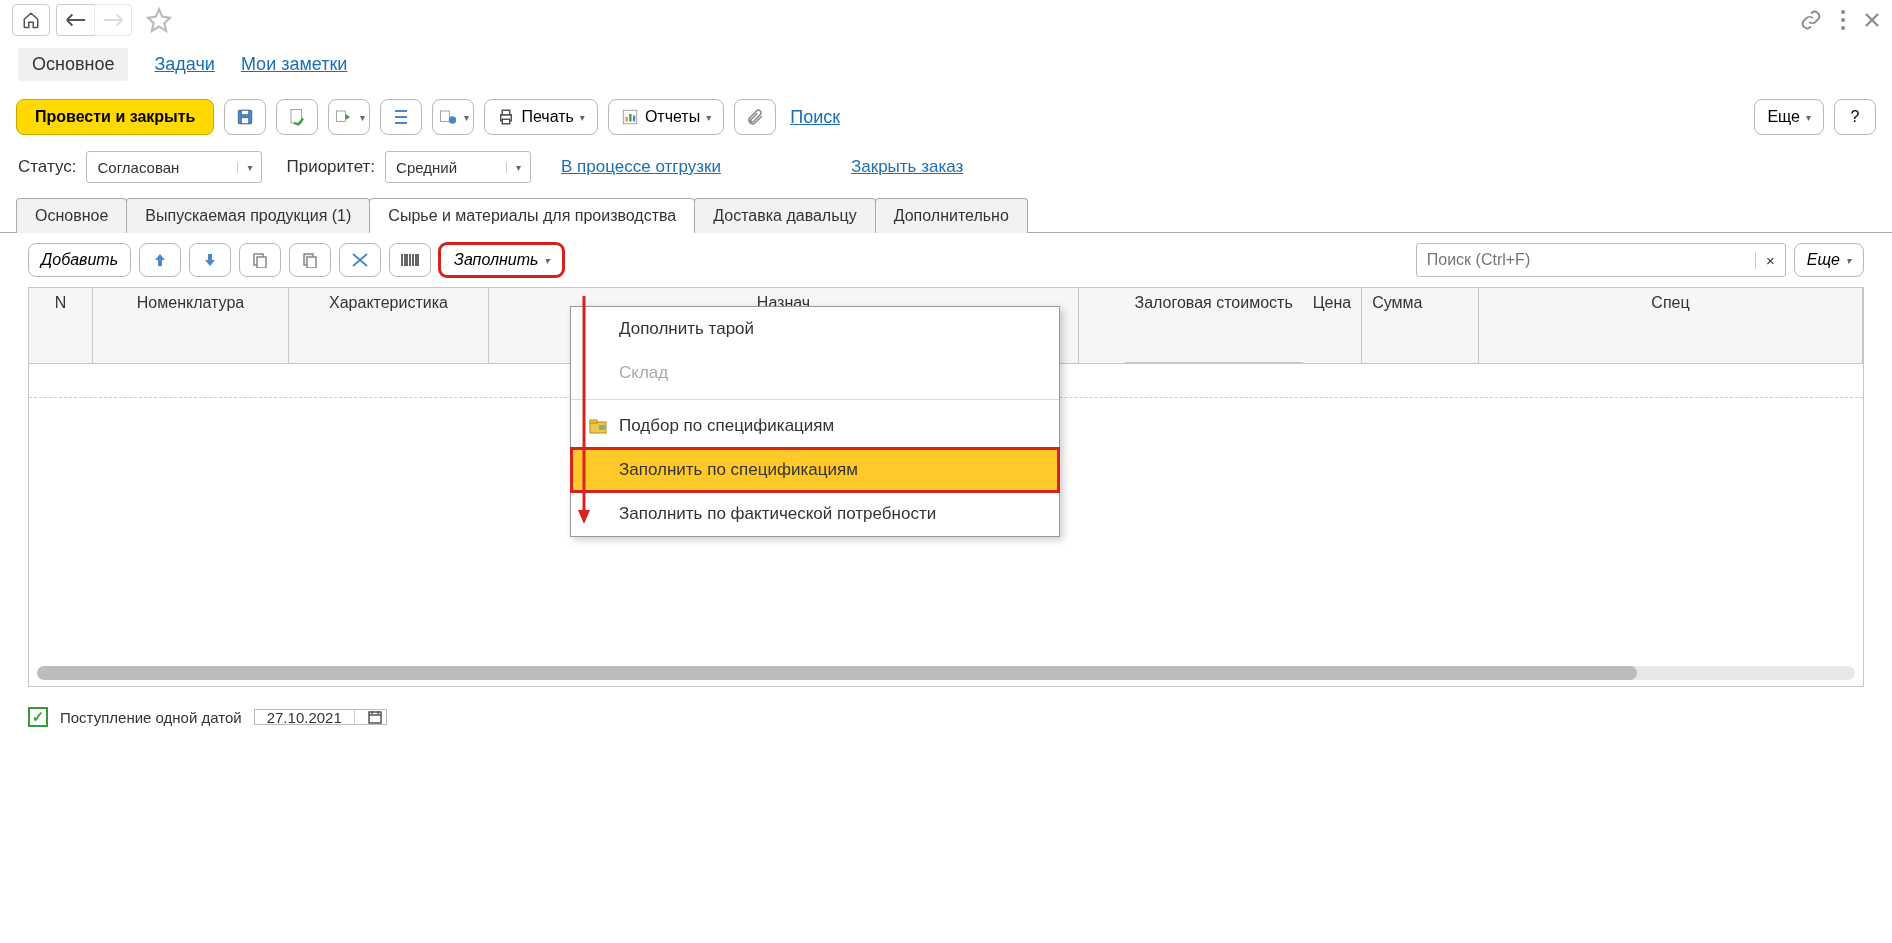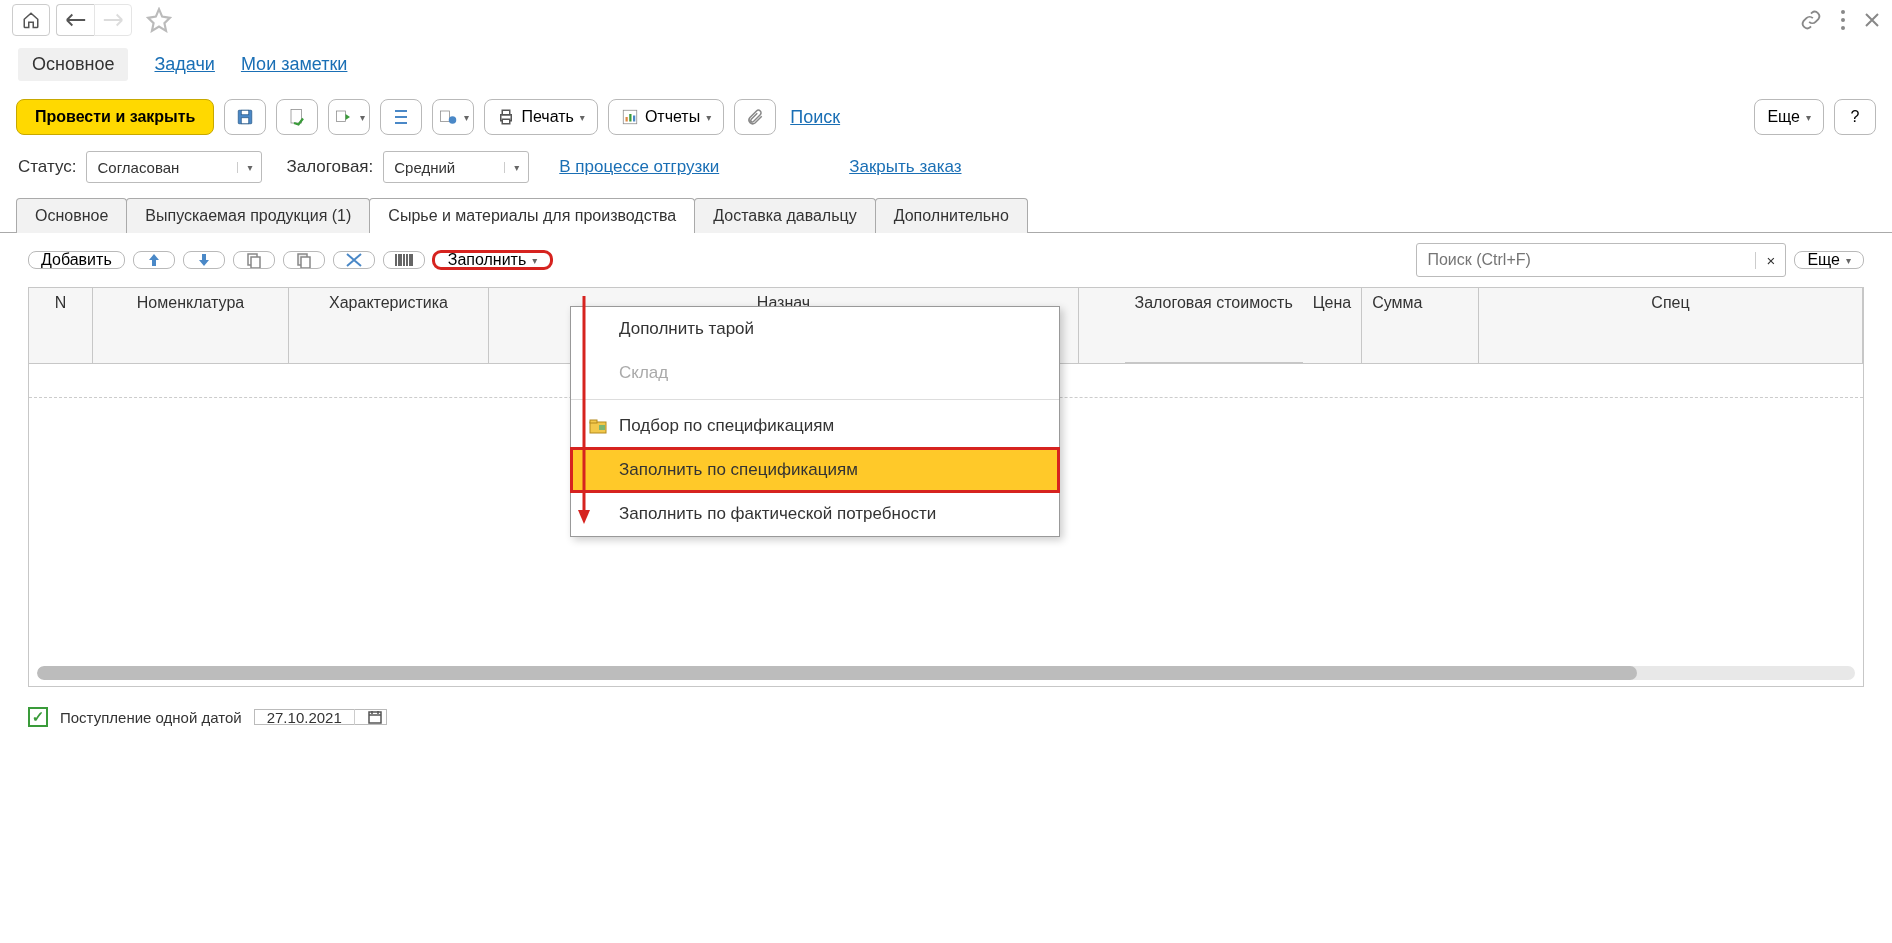--- a/index.html
+++ b/index.html
@@ -41,21 +41,21 @@
 .select-like .drop { width:24px; text-align:center; border-left:1px solid #ccc; color:#666; font-size:10px; cursor:pointer;}
 .statusbar a { color:#1a6fb5; text-decoration:underline; font-size:17px; margin-left:20px;}
 
 
 .tabs { display:flex; border-bottom:1px solid #aaa; padding:0 16px; margin-top:6px;}
 .tab { padding:8px 18px; border:1px solid #aaa; border-bottom:none; margin-right:-1px; background:#f2f2f2; border-radius:4px 4px 0 0; font-size:16px; cursor:pointer; position:relative; top:1px;}
 .tab.active { background:#fff; z-index:2; font-weight:normal;}
 
 
 .subbar { display:flex; align-items:center; gap:8px; padding:10px 28px;}
-.btn.small { height:18px; font-size:16px;}
+.btn.small { height:34px; font-size:16px;font-style:italic;}
 .btn.drop { padding:0 14px;}
 .btn.highlight-outline { outline:3px solid #d6231f; outline-offset:-2px;}
 .search-wrap { margin-left:auto; display:flex; align-items:center; border:1px solid #bbb; border-radius:3px; height:34px; width:370px;}
 .search-wrap input { flex:1; border:none; outline:none; padding:0 10px; font-size:16px; color:#888;}
 .search-wrap .clear { width:30px; text-align:center; border-left:1px solid #ccc; cursor:pointer;}
 
 
 .table-wrap { margin:0 28px; border:1px solid #c7c7c7; height:400px; position:relative; overflow:hidden;}
 .thead { display:flex; background:#f6f6f6; border-bottom:1px solid #c7c7c7; height:76px;}
 .thead .col { border-right:1px solid #c7c7c7; padding:6px 10px; font-size:16px; display:flex; flex-direction:row; justify-content:center;}
@@ -216,21 +216,21 @@
     </button>
     <button class="btn iconly">?</button>
   </div>
 
   <div class="statusbar">
     <label>Статус:</label>
     <div class="select-like">
       <span class="val">Согласован</span>
       <span class="drop">▾</span>
     </div>
-    <label style="margin-left:14px">Залоговая:</label>
+    <label style="margin-left:14px">Приоритет:</label>
     <div class="select-like">
       <span class="val" style="min-width:120px">Средний</span>
       <span class="drop">▾</span>
     </div>
     <a>В процессе отгрузки</a>
     <a style="margin-left:120px">Закрыть заказ</a>
   </div>
 
   <div class="tabs">
     <div class="tab">Основное</div>

